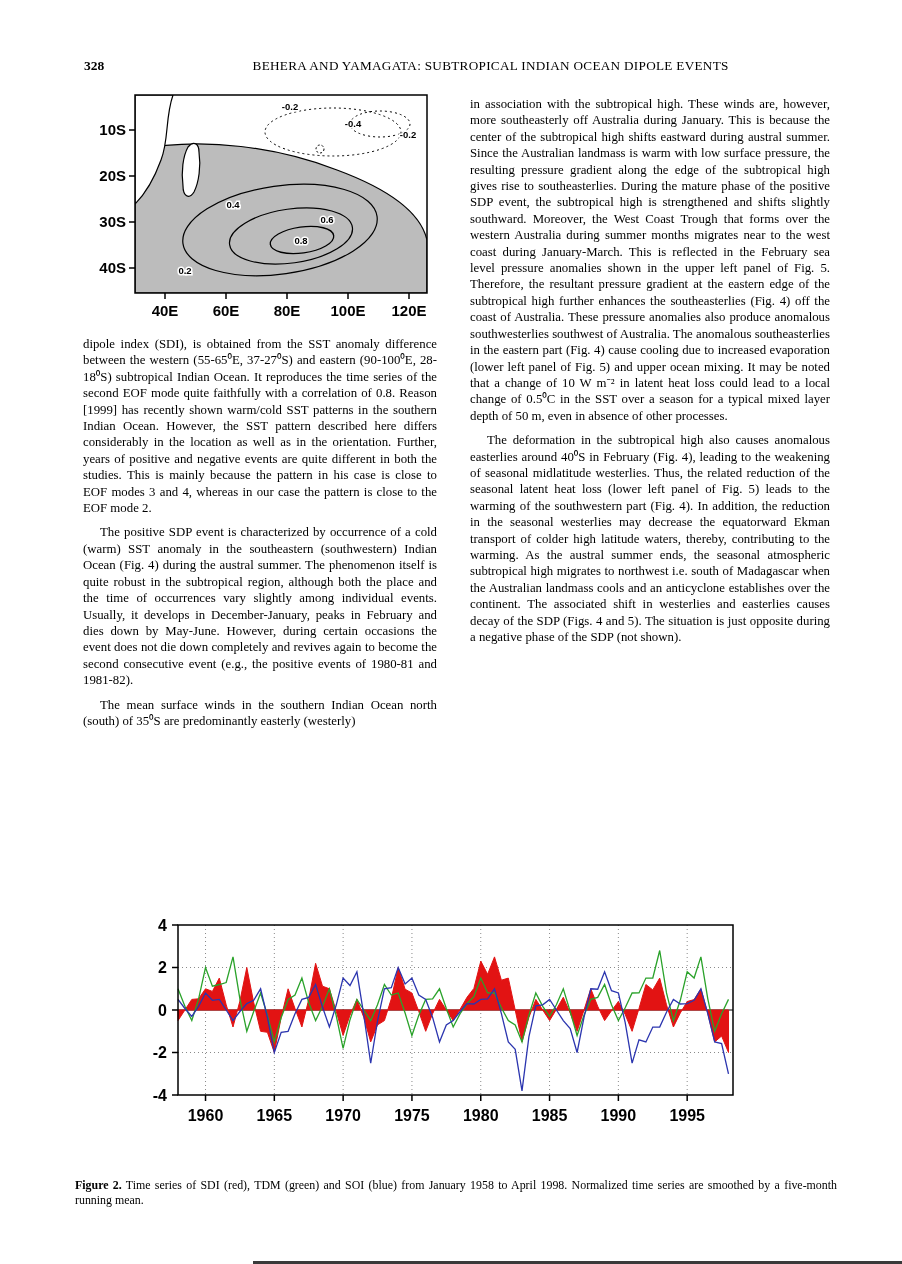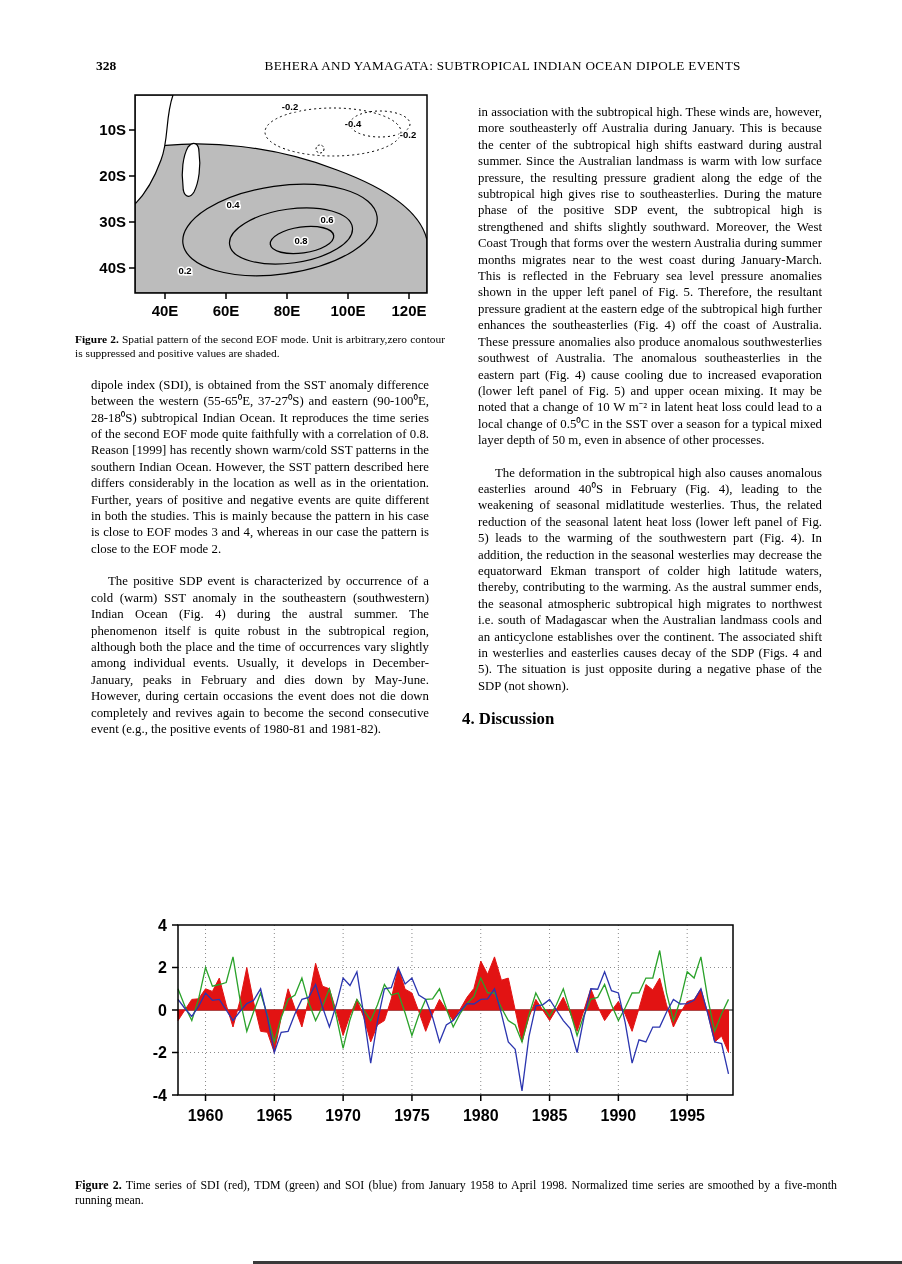--- a/index.html
+++ b/index.html
@@ -2,28 +2,28 @@
 <html><head>
 <meta charset="utf-8">
 <style>
   html,body{margin:0;padding:0;}
   body{
     width:902px;height:1264px;background:#ffffff;position:relative;
     font-family:"Liberation Serif", serif;color:#000;
   }
   .page{position:absolute;inset:0;overflow:hidden;}
 
-  .header{position:absolute;top:58px;left:96px;width:756px;display:flex;align-items:flex-start;}
+  .header{position:absolute;top:58px;left:84px;width:756px;display:flex;align-items:flex-start;}
   .pagenum{font-weight:bold;font-size:13.5px;}
   .runhead{flex:1;text-align:center;font-size:13.2px;letter-spacing:.3px;margin-left:37px;}
 
   .col{position:absolute;font-size:12.8px;line-height:16.4px;text-align:justify;}
   .col-left{left:75px;top:88px;width:370px;}
   .col-right{left:462px;top:88px;width:376px;}
-  .col p{margin:16px;}
+  .col p{margin:8px;}
   p.indent{text-indent:17px;}
   h2{font-size:16.8px;font-weight:bold;margin:15px 0 9px 0;line-height:1.1;}
 
   figure{margin:0 0 12px 0;}
   #fig2-svg{display:block;margin:4px 0 0 20px;}
   .caption{font-size:11.4px;line-height:14.4px;text-align:justify;margin-top:8px;}
   .cap-label{font-weight:bold;}
 
   .fig3wrap{position:absolute;top:915px;left:75px;width:762px;}
   #fig3-svg{display:block;margin-left:58px;}
@@ -88,34 +88,30 @@
         <text class="map-tick" x="314" y="224" text-anchor="middle">120E</text>
 
         <text class="map-contour-label" x="195" y="18" text-anchor="middle">-0.2</text>
         <text class="map-contour-label" x="258" y="35" text-anchor="middle">-0.4</text>
         <text class="map-contour-label" x="313" y="46" text-anchor="middle">-0.2</text>
         <text class="map-contour-label" x="138" y="116" text-anchor="middle">0.4</text>
         <text class="map-contour-label" x="232" y="131" text-anchor="middle">0.6</text>
         <text class="map-contour-label" x="206" y="152" text-anchor="middle">0.8</text>
         <text class="map-contour-label" x="90" y="182" text-anchor="middle">0.2</text>
       </svg>
-      <figcaption class="caption">
-        <span class="cap-label">Figure 2.</span>
-        <span>Spatial pattern of the second EOF mode. Unit is arbitrary,zero contour is suppressed and positive values are shaded.</span>
-      </figcaption>
     </figure>
 
     <p>dipole index (SDI), is obtained from the SST anomaly difference between the western (55-65⁰E, 37-27⁰S) and eastern (90-100⁰E, 28-18⁰S) subtropical Indian Ocean. It reproduces the time series of the second EOF mode quite faithfully with a correlation of 0.8. Reason [1999] has recently shown warm/cold SST patterns in the southern Indian Ocean. However, the SST pattern described here differs considerably in the location as well as in the orientation. Further, years of positive and negative events are quite different in both the studies. This is mainly because the pattern in his case is close to EOF modes 3 and 4, whereas in our case the pattern is close to the EOF mode 2.</p>
     <p class="indent">The positive SDP event is characterized by occurrence of a cold (warm) SST anomaly in the southeastern (southwestern) Indian Ocean (Fig. 4) during the austral summer. The phenomenon itself is quite robust in the subtropical region, although both the place and the time of occurrences vary slightly among individual events. Usually, it develops in December-January, peaks in February and dies down by May-June. However, during certain occasions the event does not die down completely and revives again to become the second consecutive event (e.g., the positive events of 1980-81 and 1981-82).</p>
+    <p class="indent">The mean surface winds in the southern Indian Ocean north (south) of 35⁰S are predominantly easterly (westerly)</p>
   </div>
 
   <div class="col col-right">
     <p>in association with the subtropical high. These winds are, however, more southeasterly off Australia during January. This is because the center of the subtropical high shifts eastward during austral summer. Since the Australian landmass is warm with low surface pressure, the resulting pressure gradient along the edge of the subtropical high gives rise to southeasterlies. During the mature phase of the positive SDP event, the subtropical high is strengthened and shifts slightly southward. Moreover, the West Coast Trough that forms over the western Australia during summer months migrates near to the west coast during January-March. This is reflected in the February sea level pressure anomalies shown in the upper left panel of Fig. 5. Therefore, the resultant pressure gradient at the eastern edge of the subtropical high further enhances the southeasterlies (Fig. 4) off the coast of Australia. These pressure anomalies also produce anomalous southwesterlies southwest of Australia. The anomalous southeasterlies in the eastern part (Fig. 4) cause cooling due to increased evaporation (lower left panel of Fig. 5) and upper ocean mixing. It may be noted that a change of 10 W m⁻² in latent heat loss could lead to a local change of 0.5⁰C in the SST over a season for a typical mixed layer depth of 50 m, even in absence of other processes.</p>
     <p class="indent">The deformation in the subtropical high also causes anomalous easterlies around 40⁰S in February (Fig. 4), leading to the weakening of seasonal midlatitude westerlies. Thus, the related reduction of the seasonal latent heat loss (lower left panel of Fig. 5) leads to the warming of the southwestern part (Fig. 4). In addition, the reduction in the seasonal westerlies may decrease the equatorward Ekman transport of colder high latitude waters, thereby, contributing to the warming. As the austral summer ends, the seasonal atmospheric subtropical high migrates to northwest i.e. south of Madagascar when the Australian landmass cools and an anticyclone establishes over the continent. The associated shift in westerlies and easterlies causes decay of the SDP (Figs. 4 and 5). The situation is just opposite during a negative phase of the SDP (not shown).</p>
-    <h2>4. Discussion</h2>
   </div>
 
   <div class="fig3wrap">
     <svg id="fig3-svg" width="640" height="215" viewBox="0 0 640 215">
         <line x1="72.52293577981656" y1="10" x2="72.52293577981656" y2="180" stroke="#8a8a8a" stroke-dasharray="1,3"></line>
         <line x1="141.330275229358" y1="10" x2="141.330275229358" y2="180" stroke="#8a8a8a" stroke-dasharray="1,3"></line>
         <line x1="210.13761467889938" y1="10" x2="210.13761467889938" y2="180" stroke="#8a8a8a" stroke-dasharray="1,3"></line>
         <line x1="278.94495412844077" y1="10" x2="278.94495412844077" y2="180" stroke="#8a8a8a" stroke-dasharray="1,3"></line>
         <line x1="347.75229357798224" y1="10" x2="347.75229357798224" y2="180" stroke="#8a8a8a" stroke-dasharray="1,3"></line>
         <line x1="416.55963302752366" y1="10" x2="416.55963302752366" y2="180" stroke="#8a8a8a" stroke-dasharray="1,3"></line>

